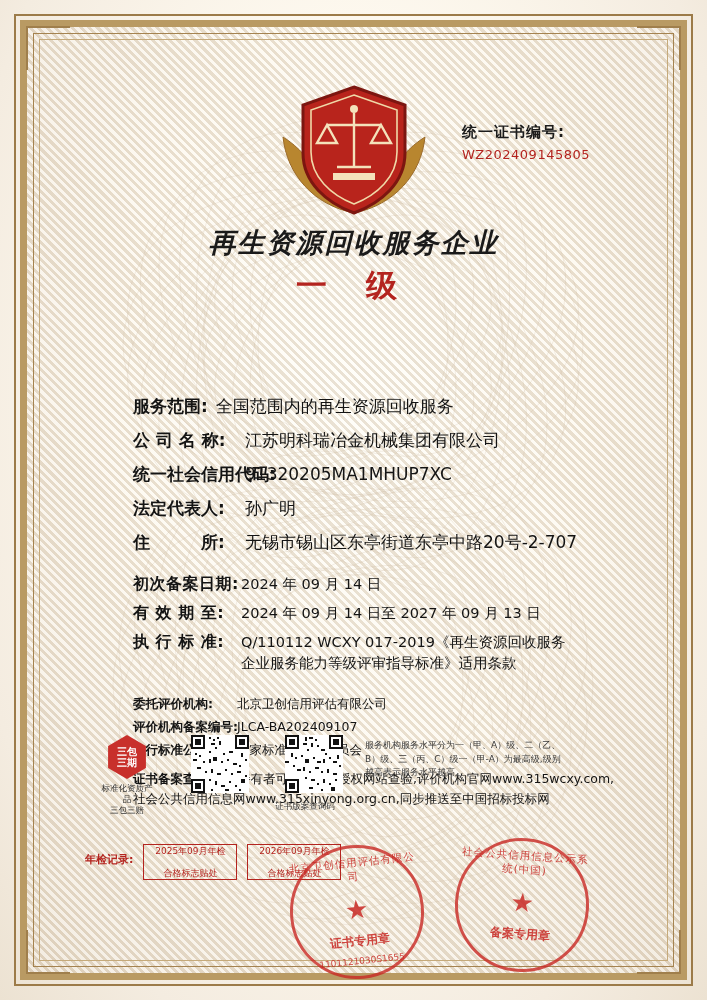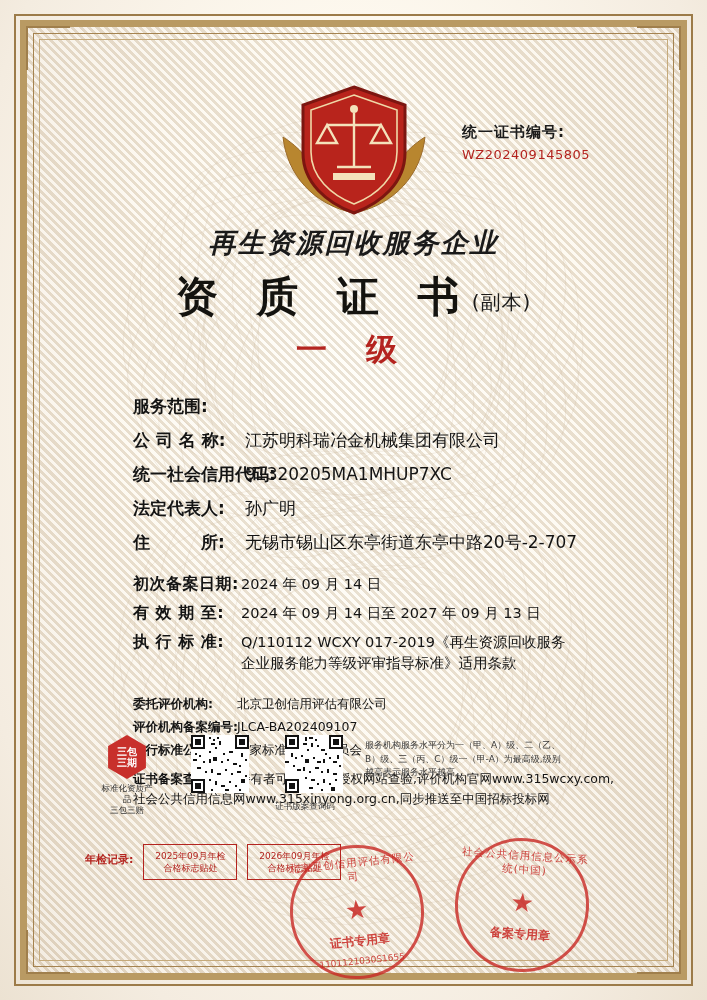--- a/index.html
+++ b/index.html
@@ -248,21 +248,21 @@
   .stamp-box {
     margin-left: 10px;
     width: 92px;
     height: 34px;
     border: 1px solid #b4241f;
     color: #b4241f;
     font-size: 9px;
     display: flex;
     flex-direction: column;
     align-items: center;
-    justify-content: center;
+    justify-content: space-between;
     line-height: 1.4;
   }
 
   
   .seal {
     position: absolute;
     width: 128px;
     height: 128px;
     border-radius: 50%;
     border: 3px solid rgba(200,40,35,0.80);
@@ -391,30 +391,28 @@
       </svg>
     </div>
 
     <div class="cert-no">
       <div class="label">统一证书编号:</div>
       <div class="value">WZ202409145805</div>
     </div>
 
     <div class="title-block">
       <div class="title-1">再生资源回收服务企业</div>
-      <div>
-        <span class="title-2">资 质 证 书</span><span class="title-2-sub">(副本)</span>
-      </div>
       <div class="title-3">一 级</div>
     </div>
 
     <div class="fields">
 
       <div class="row big">
         <span class="k">服务范围:</span>
+        <span class="v">全国范围内的再生资源回收服务</span>
       </div>
 
       <div class="row big">
         <span class="k kw-big">公 司 名 称:</span>
         <span class="v">江苏明科瑞冶金机械集团有限公司</span>
       </div>
 
       <div class="row big">
         <span class="k kw-big">统一社会信用代码:</span>
         <span class="v">91320205MA1MHUP7XC</span>

